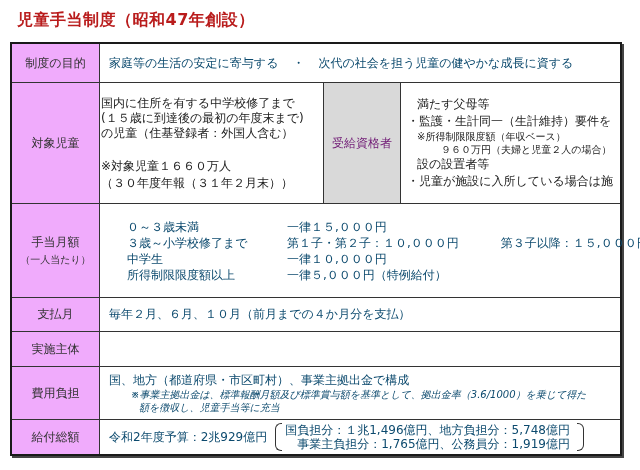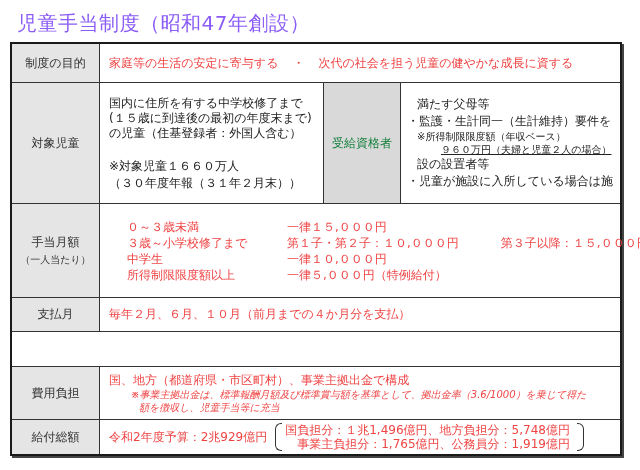--- a/index.html
+++ b/index.html
@@ -6,97 +6,96 @@
       margin: 0; padding: 0;
       width: 640px; height: 470px;
       background: #ffffff;
       overflow: hidden;
       font-family: "DejaVu Sans", "Liberation Sans", sans-serif;
       color: #222222;
     }
     .title {
       position: absolute;
       left: 17px; top: 10px;
-      font-size: 20px;
-      font-weight: normal;
+      font-size: 16px;
+      font-weight: bold;
       letter-spacing: 0.5px;
-      color: #8b5cf6;
+      color: #b91c1c;
     }
     .table {
       position: absolute;
       left: 10px; top: 42px;
       width: 612px; height: 414px;
       border: 2px solid #1a1a1a;
       box-sizing: border-box;
       box-shadow: 2px 2px 0 #444;
     }
     .row {
       position: absolute;
       left: 0; right: 0;
       border-bottom: 1px solid #333;
       box-sizing: border-box;
     }
     .row.last { border-bottom: none; }
     .label {
       position: absolute;
       left: 0; top: 0; bottom: 0;
       width: 88px;
-      background: #e5e5e5;
+      background: #f0abfc;
       border-right: 1px solid #333;
       display: flex; flex-direction: column;
       align-items: center; justify-content: center;
       font-size: 12px;
       color: #333;
       box-sizing: border-box;
       text-align: center;
     }
     .label .sub { font-size: 10px; margin-top: 2px; }
     .content {
       position: absolute;
       left: 89px; right: 0; top: 0; bottom: 0;
       padding-left: 8px;
       font-size: 12px;
-      color: #ef4444;
+      color: #0c4a6e;
       box-sizing: border-box;
       display: flex; flex-direction: column; justify-content: center;
     }
     .line { white-space: nowrap; line-height: 15px; }
     .small { font-size: 10px; line-height: 13px; font-style: italic; }
     .purpose-sep { display: inline-block; margin: 0 14px; }
 
     
     .target-content {
       position: absolute;
       left: 89px; top: 0; bottom: 0; width: 222px;
-      padding-left: 8px;
       font-size: 12px;
       display: flex; flex-direction: column; justify-content: center;
       box-sizing: border-box;
     }
     .mid-label {
       position: absolute;
       left: 311px; top: 0; bottom: 0; width: 78px;
       background: #d9d9d9;
       border-left: 1px solid #333;
       border-right: 1px solid #333;
       display: flex; align-items: center; justify-content: center;
-      font-size: 12px; color: #15803d;
+      font-size: 12px; color: #701a75;
       box-sizing: border-box;
     }
     .elig-content {
       position: absolute;
       left: 389px; right: 0; top: 0; bottom: 0;
       padding-left: 6px;
       font-size: 12px;
       display: flex; flex-direction: column; justify-content: center;
       box-sizing: border-box;
     }
     .elig-content .indent { padding-left: 10px; }
     .elig-content .note { font-size: 10px; line-height: 13px; padding-left: 10px; }
-    .elig-content .note2 { font-size: 10px; line-height: 13px; padding-left: 34px; text-decoration: underline; }
+    .elig-content .note2 { font-size: 10px; line-height: 13px; padding-left: 34px; }
 
     
     .allow-grid { display: grid; grid-template-columns: 160px auto auto; row-gap: 0; }
     .allow-grid .cell { white-space: nowrap; line-height: 16px; font-size: 12px; margin-left: 18px; }
     .allow-grid .c3 { padding-left: 24px; }
 
     
     .total-wrap { display: flex; align-items: center; text-align: right; }
     .budget { white-space: nowrap; font-size: 12px; margin-right: 8px; }
     .breakdown {
@@ -185,20 +184,23 @@
   <div class="row" style="top:254px; height:34px;">
     <div class="label">
       <span>支払月</span>
     </div>
     <div class="content">
       <div class="line">毎年２月、６月、１０月（前月までの４か月分を支払）</div>
     </div>
   </div>
 
   <div class="row" style="top:288px; height:35px;">
+    <div class="label">
+      <span>実施主体</span>
+    </div>
   </div>
 
   <div class="row" style="top:323px; height:53px;">
     <div class="label">
       <span>費用負担</span>
     </div>
     <div class="content">
       <div class="line">国、地方（都道府県・市区町村）、事業主拠出金で構成</div>
       <div class="line small" style="padding-left:22px">※事業主拠出金は、標準報酬月額及び標準賞与額を基準として、拠出金率（3.6/1000）を乗じて得た</div>
       <div class="line small" style="padding-left:30px">額を徴収し、児童手当等に充当</div>

